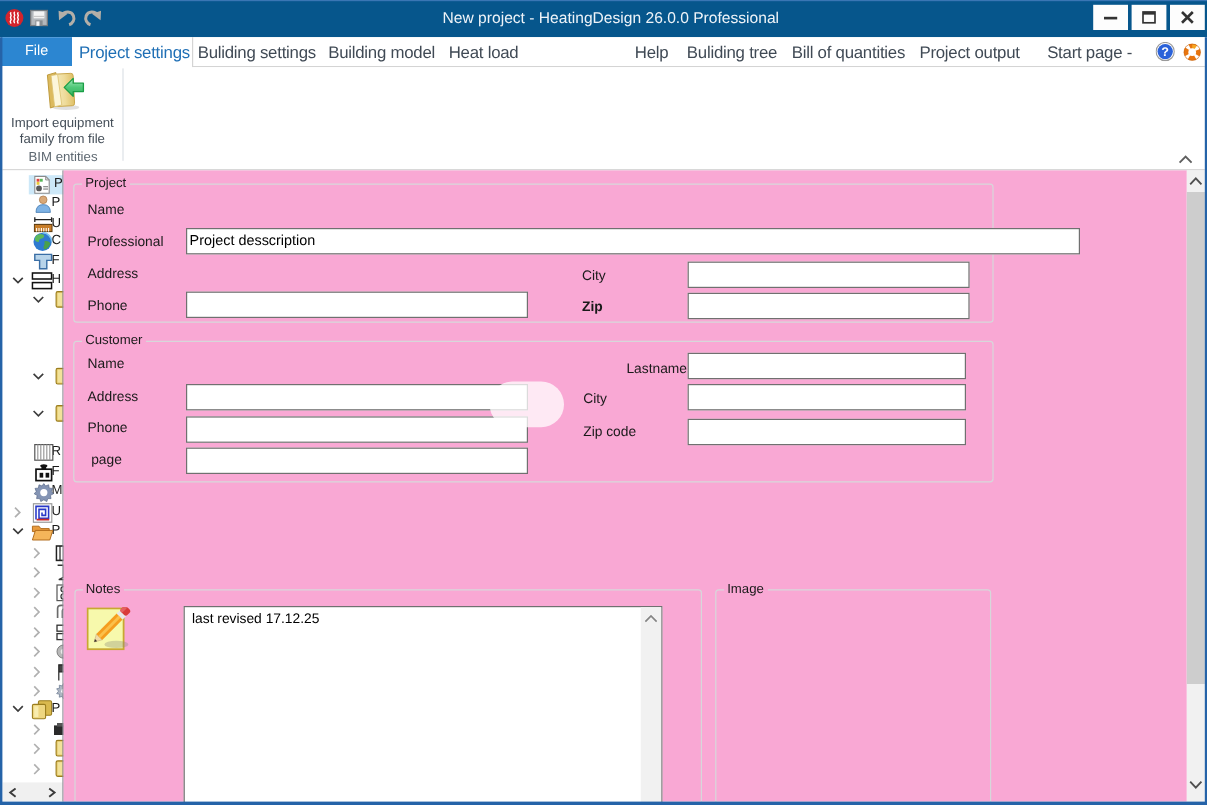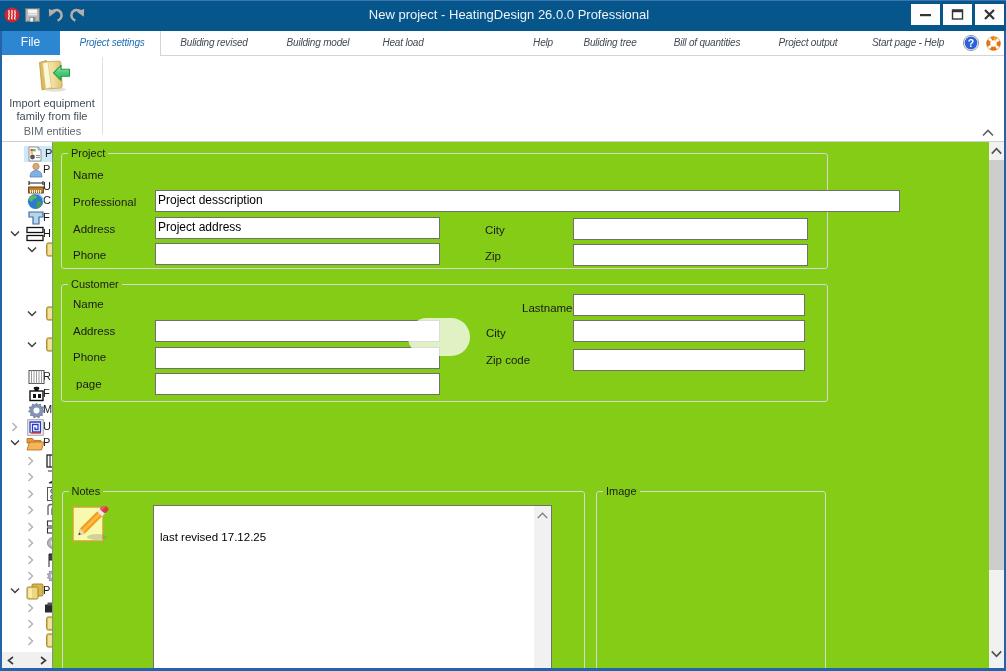--- a/index.html
+++ b/index.html
@@ -10,38 +10,38 @@
 
 
 #titlebar { position:absolute; top:0; left:0; width:1006px; height:31px; background:#06568c; }
 #titlebar .topline { position:absolute; top:0; left:0; width:1006px; height:1px; background:#3a76b4; }
 #titletext { position:absolute; top:7px; left:6px; width:1006px; text-align:center; color:#eef3f8; font-size:13px; }
 .winbtn { position:absolute; top:4px; width:29px; height:21px; background:#fdfdfd; }
 
 
 #tabrow { position:absolute; top:31px; left:0; width:1006px; height:25px; background:#fff; }
 #filebtn { position:absolute; top:0; left:1px; width:59px; height:24px; background:#2c86d1; color:#fff; font-size:12px; text-align:center; line-height:23px; }
-.tab { position:absolute; top:0; height:24px; line-height:24px; font-size:10px; letter-spacing:-0.2px; color:#404a55; text-align:center;font-style:italic; }
+.tab { position:absolute; top:0; height:24px; line-height:24px; font-size:14px; letter-spacing:-0.2px; color:#404a55; text-align:center; }
 #tabline { position:absolute; top:24px; left:160px; width:844px; height:1px; background:#d4d4d4; }
 #selright { position:absolute; top:0px; left:160px; width:1px; height:25px; background:#d4d4d4; }
 
 
 #ribbon { position:absolute; top:56px; left:2px; width:1002px; height:85px; background:#fff; }
 #ribbonsep { position:absolute; left:100px; top:1px; width:1px; height:77px; background:#dde1e6; }
 #contentline { position:absolute; top:141px; left:2px; width:1002px; height:1px; background:#cfcfcf; }
 
 
 #tree { position:absolute; top:142px; left:2px; width:51px; height:526px; background:#fff; overflow:hidden; }
 #treeborder { position:absolute; top:142px; left:52px; width:1px; height:526px; background:#878c92; }
 .trow { position:absolute; left:0; width:60px; height:16px; }
 .tletter { position:absolute; left:41px; top:1px; font-size:11px; color:#1a1a1a; }
 #treehscroll { position:absolute; left:0px; top:510px; width:51px; height:16px; background:#f0f0f0; }
 
 
-#main { position:absolute; top:142px; left:53px; width:936px; height:526px; background:#84cc16; }
+#main { position:absolute; top:142px; left:53px; width:936px; height:526px; background:#f9a8d4; }
 fieldset { position:absolute; border:1px solid #d7d7da; border-radius:3px; }
 legend { font-size:11px; color:#1a1a1a; margin-left:6px; padding:0 3px; }
 .lbl { position:absolute; font-size:11.5px; color:#1a1a1a; }
 .inp { position:absolute; background:#fff; border:1px solid #707070; font-size:12px; color:#000; padding:0 0 3px 2px; }
 
 
 #vscroll { position:absolute; top:142px; left:989px; width:15px; height:526px; background:#f1f1f1; }
 #vthumb { position:absolute; top:18px; left:0; width:15px; height:410px; background:#cdcdcd; }
 
 
@@ -99,21 +99,21 @@
     <div class="winbtn" style="left:975px">
       <svg width="29" height="21" viewBox="0 0 29 21">
           <path d="M10 6 L19 15 M19 6 L10 15" stroke="#333" stroke-width="2.2"></path>
         </svg>
     </div>
   </div>
 
   <div id="tabrow">
     <div id="filebtn">File</div>
     <div class="tab" style="left:62px;width:100px;color:#1f6fb5;">Project settings</div>
-    <div class="tab" style="left:164px;width:100px;">Buliding revised</div>
+    <div class="tab" style="left:164px;width:100px;">Buliding settings</div>
     <div class="tab" style="left:268px;width:100px;">Building model</div>
     <div class="tab" style="left:363px;width:80px;">Heat load</div>
     <div class="tab" style="left:435px;width:80px;margin-top:24px;">Cooling load</div>
     <div class="tab" style="left:513px;width:60px;">Help</div>
     <div class="tab" style="left:570px;width:80px;">Buliding tree</div>
     <div class="tab" style="left:657px;width:100px;">Bill of quantities</div>
     <div class="tab" style="left:758px;width:100px;">Project output</div>
     <div class="tab" style="left:858px;width:100px;">Start page - Help</div>
     <div id="selright"></div>
     <div id="tabline"></div>
@@ -432,26 +432,25 @@
   <div id="treeborder"></div>
 
   <div id="main">
     <fieldset style="left:8px;top:5px;width:767px;height:122px;">
       <legend>Project</legend>
     </fieldset>
     <div class="lbl" style="left:20px;top:27px;">Name</div>
     <div class="lbl" style="left:20px;top:54px;">Professional</div>
     <input class="inp" style="left: 102px; top: 48px; width: 745px; height: 22px;" value="Project desscription">
     <div class="lbl" style="left:20px;top:81px;">Address</div>
-    <input class="inp" style="left: 102px; top: 75px; width: 285px; height: 22px;" value="Project address">
     <div class="lbl" style="left:432px;top:82px;">City</div>
     <input class="inp" style="left: 520px; top: 76px; width: 235px; height: 22px;">
     <div class="lbl" style="left:20px;top:107px;">Phone</div>
     <input class="inp" style="left: 102px; top: 101px; width: 285px; height: 22px;">
-    <div class="lbl" style="left:432px;top:108px;">Zip</div>
+    <div class="lbl" style="left:432px;top:108px;font-weight:bold;">Zip</div>
     <input class="inp" style="left: 520px; top: 102px; width: 235px; height: 22px;">
 
     <fieldset style="left:8px;top:136px;width:767px;height:124px;">
       <legend>Customer</legend>
     </fieldset>
     <div class="lbl" style="left:20px;top:156px;">Name</div>
     <div class="lbl" style="left:20px;top:183px;">Address</div>
     <input class="inp" style="left: 102px; top: 178px; width: 285px; height: 22px;">
     <div class="lbl" style="left:20px;top:209px;">Phone</div>
     <input class="inp" style="left: 102px; top: 205px; width: 285px; height: 22px;">
@@ -481,21 +480,21 @@
         <path d="M0 0 L2.2 -1.3 L2.2 1.3 Z" fill="#3a3228"></path>
         <rect x="6" y="-3.5" width="24" height="7" fill="#f59d1e"></rect>
         <rect x="6" y="-1.2" width="24" height="2.4" fill="#fbc04a"></rect>
         <rect x="30" y="-3.5" width="4.5" height="7" fill="#e8e8e8"></rect>
         <rect x="33.5" y="-3.7" width="6.5" height="7.4" rx="2.2" fill="#d93a3a"></rect>
         <rect x="33.5" y="-3.7" width="6.5" height="3" rx="1.4" fill="#e46060"></rect>
       </g>
     </svg>
 
     <div class="abs" style="left:100px;top:363px;width:399px;height:170px;border:1px solid #707070;background:#fff;">
-      <div class="abs" style="left:6px;top:4px;font-size:11.5px;color:#000;margin-top:21px;">last revised 17.12.25</div>
+      <div class="abs" style="left:6px;top:4px;font-size:11.5px;color:#000;">last revised 17.12.25</div>
       <div class="abs" style="right:0;top:0;width:17px;height:168px;background:#f1f1f1;">
         <svg class="abs" style="left:3px;top:6px" width="11" height="7" viewBox="0 0 11 7">
             <path d="M0.8 6 L5.5 1.2 L10.2 6" fill="none" stroke="#848484" stroke-width="1.4"></path>
           </svg>
       </div>
     </div>
   </div>
 
   <div id="vscroll">
     <svg class="abs" style="left:2px;top:5px" width="11" height="8" viewBox="0 0 11 8">

